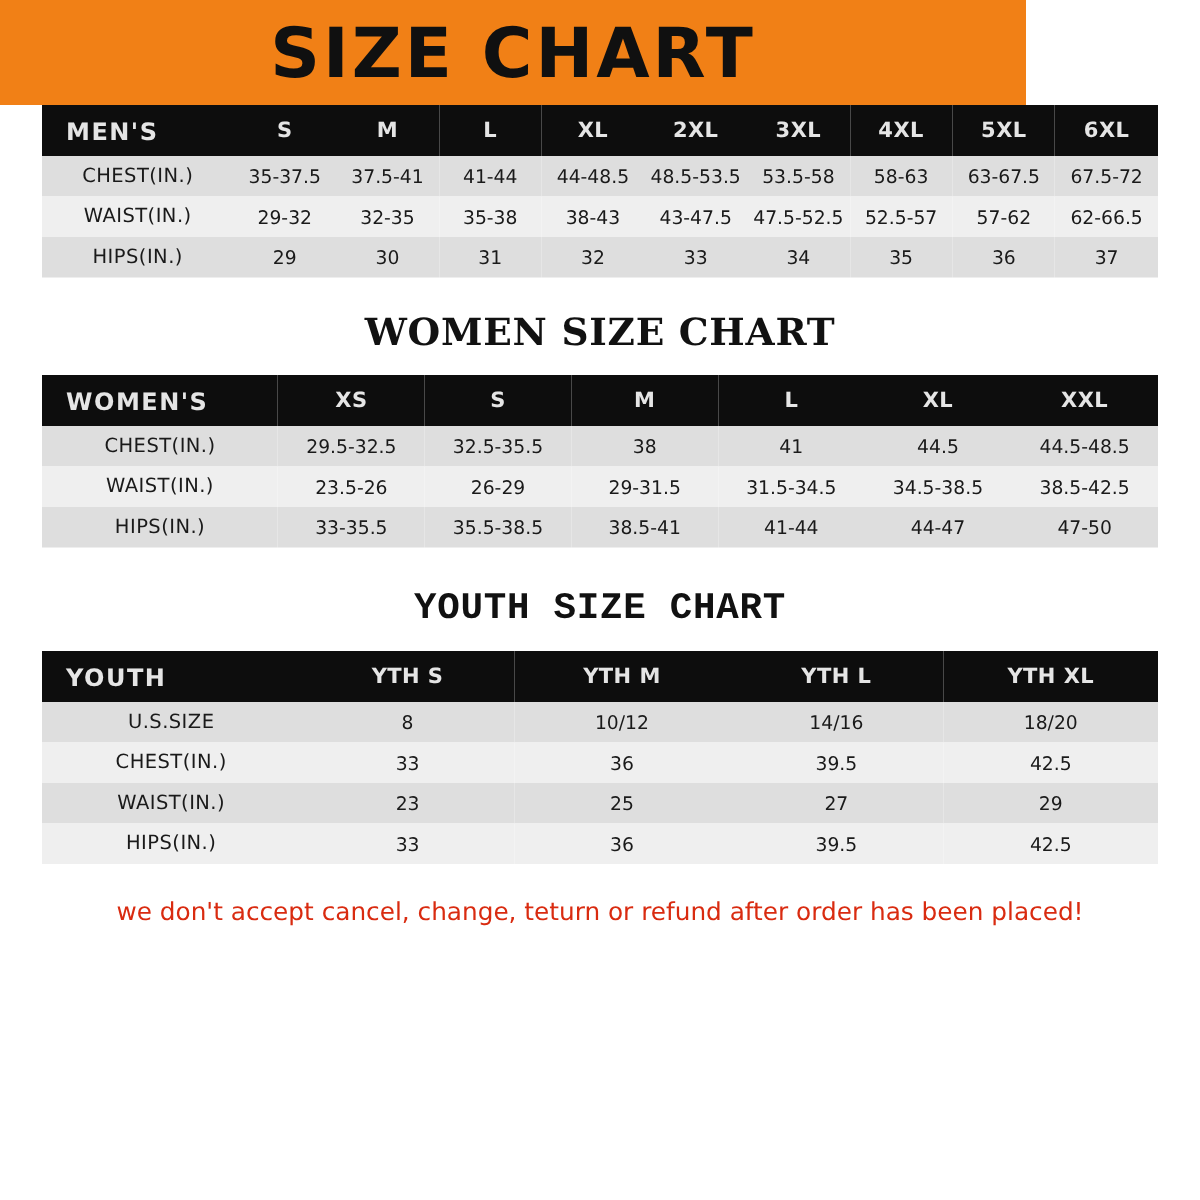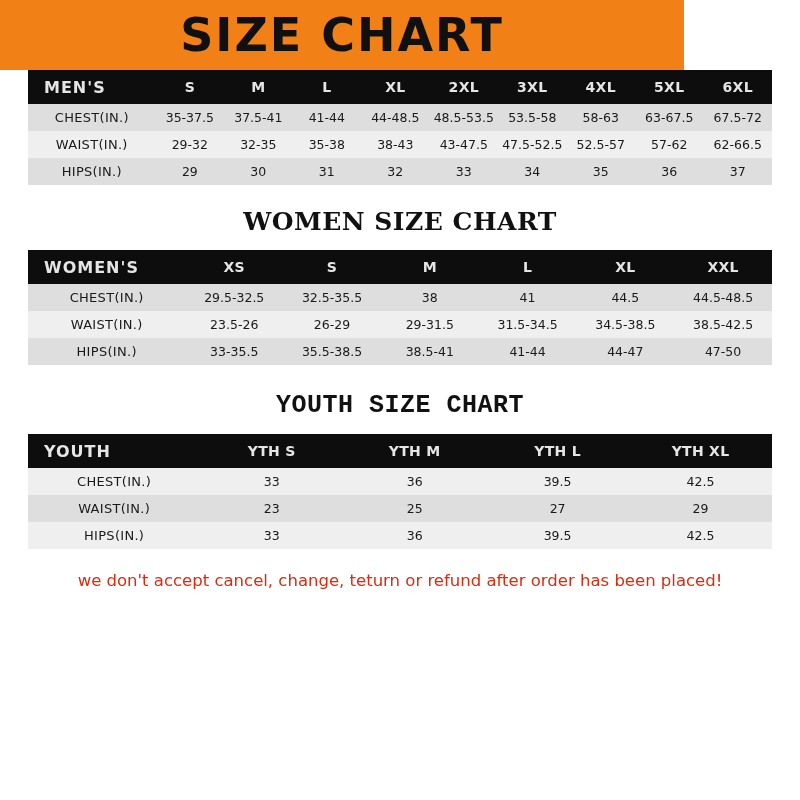--- a/index.html
+++ b/index.html
@@ -225,20 +225,27 @@
       <thead>
         <tr>
           <th class="rowlabel youth-label">YOUTH</th>
           <th>YTH S</th>
           <th>YTH M</th>
           <th>YTH L</th>
           <th>YTH XL</th>
         </tr>
       </thead>
       <tbody>
+        <tr class="odd">
+          <td class="rowlabel">U.S.SIZE</td>
+          <td>8</td>
+          <td>10/12</td>
+          <td>14/16</td>
+          <td>18/20</td>
+        </tr>
         <tr class="even">
           <td class="rowlabel">CHEST(IN.)</td>
           <td>33</td>
           <td>36</td>
           <td>39.5</td>
           <td>42.5</td>
         </tr>
         <tr class="odd">
           <td class="rowlabel">WAIST(IN.)</td>
           <td>23</td>

